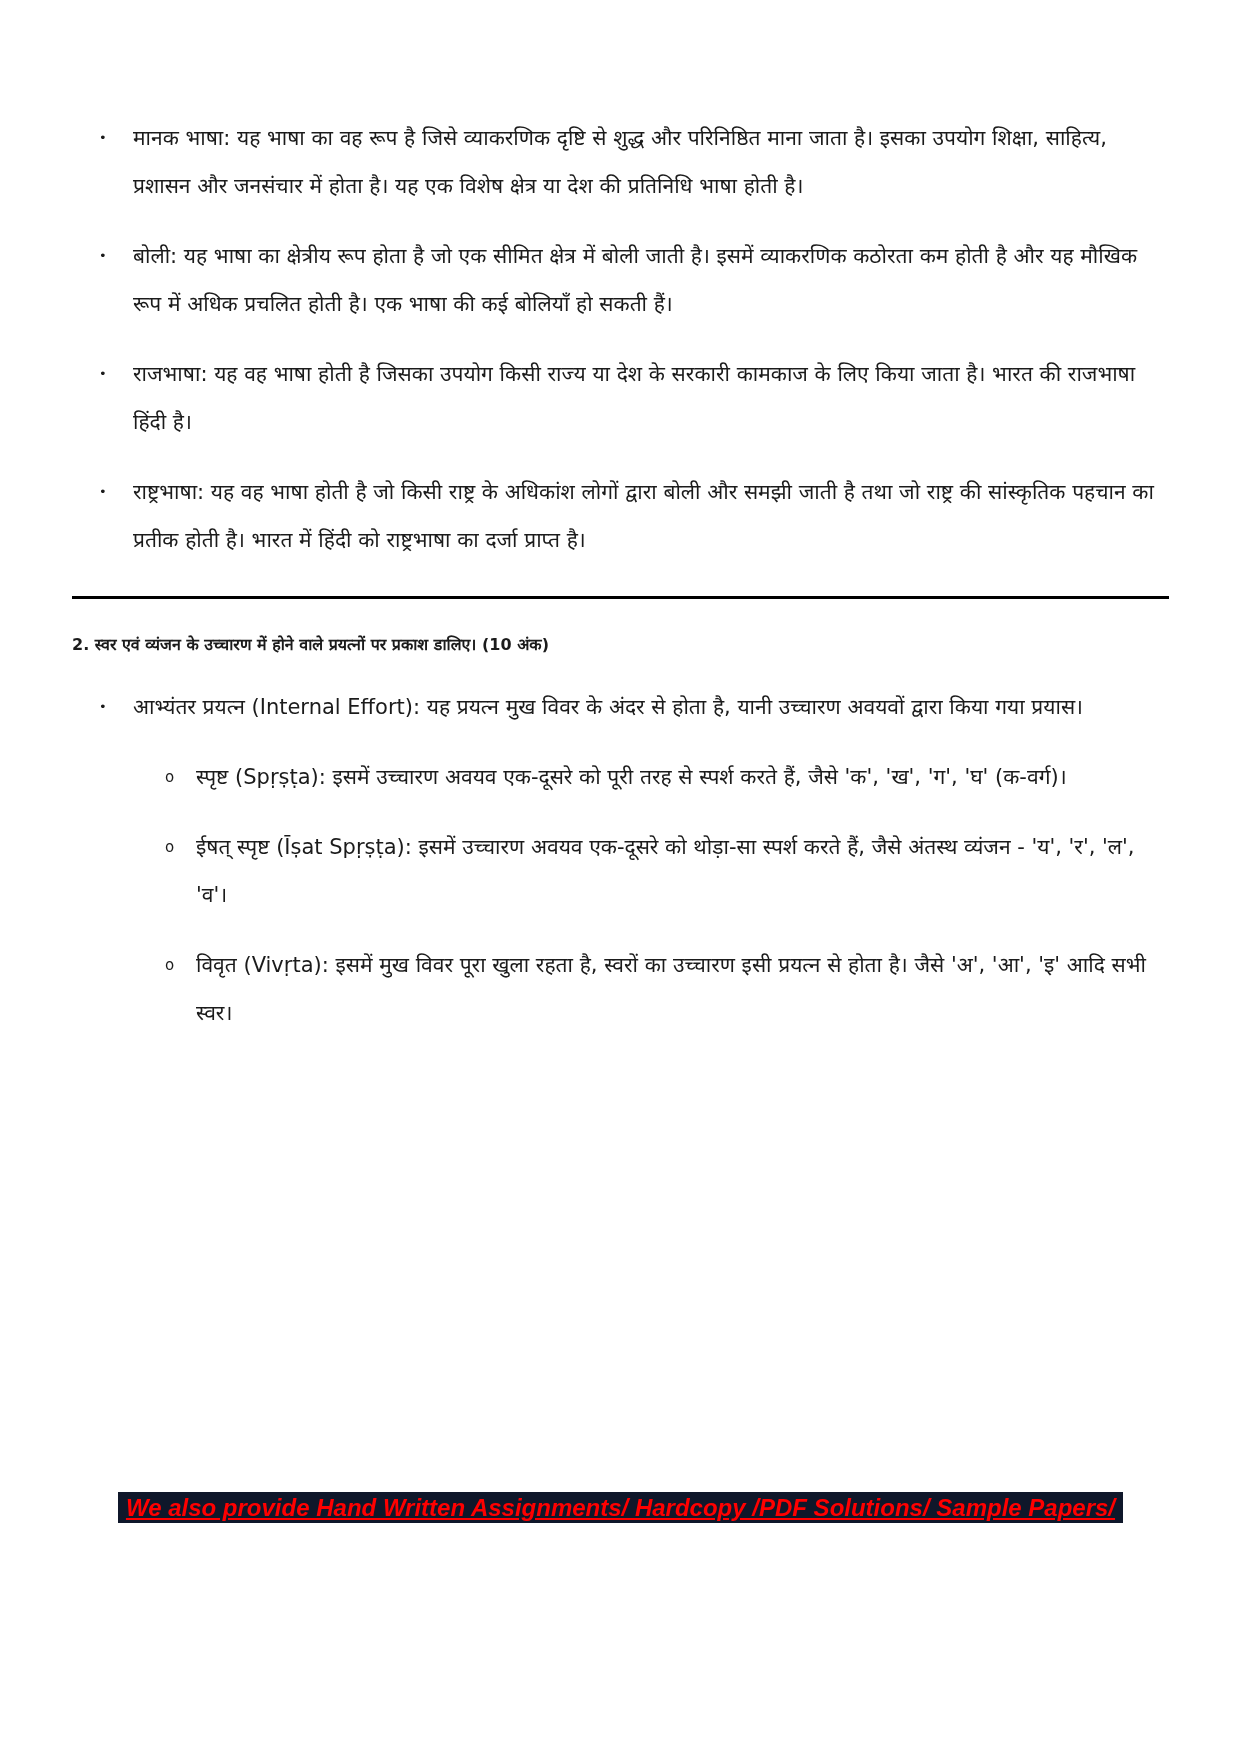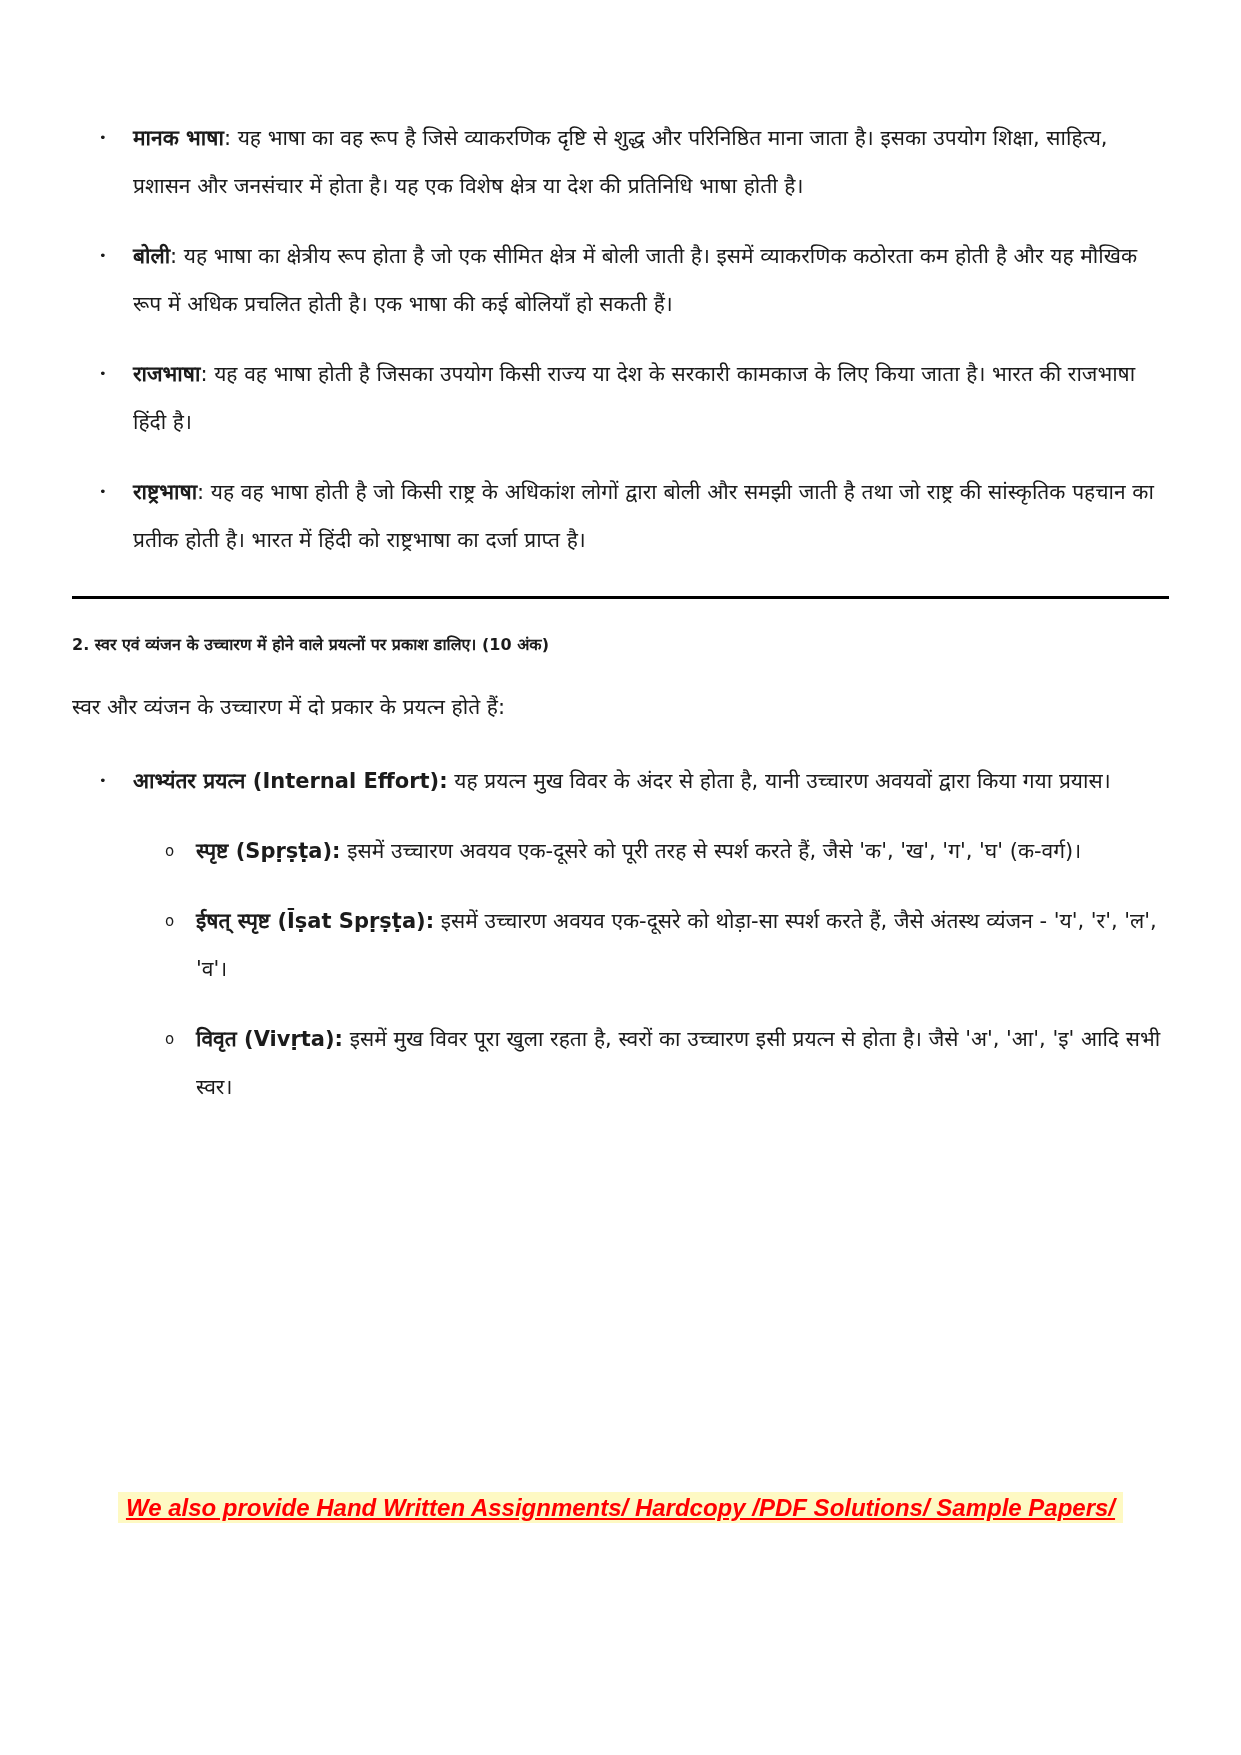--- a/index.html
+++ b/index.html
@@ -25,21 +25,21 @@
   .b-item .marker {
     flex: 0 0 61px;
     padding-left: 27px;
     font-size: 13px;
     line-height: 48px;
     color: #1b1b1b;
   }
   .b-item .b-text { flex: 1 1 auto; }
   .sub { margin-left: 63px; }
   .sub .marker { flex: 0 0 61px; padding-left: 30px; font-size: 15px; }
-  .bold { font-weight: 700; margin-top: 20px; }
+  .bold { font-weight: 400; margin-top: 20px; }
   .divider {
     border: none;
     border-top: 3px solid #000000;
     margin: 32px 0 22px 0;
   }
   .q-heading {
     font-size: 16px;
     font-weight: 700;
     margin: 0 0 14px 0;
     line-height: 48px;
@@ -55,21 +55,21 @@
     text-align: center;
     font-family: "Liberation Sans", sans-serif;
     font-weight: 700;
     font-style: italic;
     font-size: 24px;
     line-height: 39px;
     color: #ff0000;
   }
   .footer .line { display: block; }
   .hl {
-    background: #fef9c3;
+    background: #0f172a;
     padding: 2px 8px;
     text-decoration: underline;
   }
 </style>
 </head>
 <body>
 
 <div class="page">
 
   <div>
@@ -93,21 +93,20 @@
       <span class="marker">•</span>
       <span class="b-text"><span class="bold">राष्ट्रभाषा</span><span>: यह वह भाषा होती है जो किसी राष्ट्र के अधिकांश लोगों द्वारा बोली और समझी जाती है तथा जो राष्ट्र की सांस्कृतिक पहचान का प्रतीक होती है। भारत में हिंदी को राष्ट्रभाषा का दर्जा प्राप्त है।</span></span>
     </div>
 
   </div>
 
   <hr class="divider">
 
   <h2 class="q-heading">2. स्वर एवं व्यंजन के उच्चारण में होने वाले प्रयत्नों पर प्रकाश डालिए। (10 अंक)</h2>
 
-  <p class="q-intro">स्वर और व्यंजन के उच्चारण में दो प्रकार के प्रयत्न होते हैं:</p>
 
   <div class="b-item">
     <span class="marker">•</span>
     <span class="b-text"><span class="bold">आभ्यंतर प्रयत्न</span><span class="bold"> (Internal Effort):</span><span> यह प्रयत्न मुख विवर के अंदर से होता है, यानी उच्चारण अवयवों द्वारा किया गया प्रयास।</span></span>
   </div>
 
   <div>
 
     <div class="b-item sub">
       <span class="marker">o</span>

